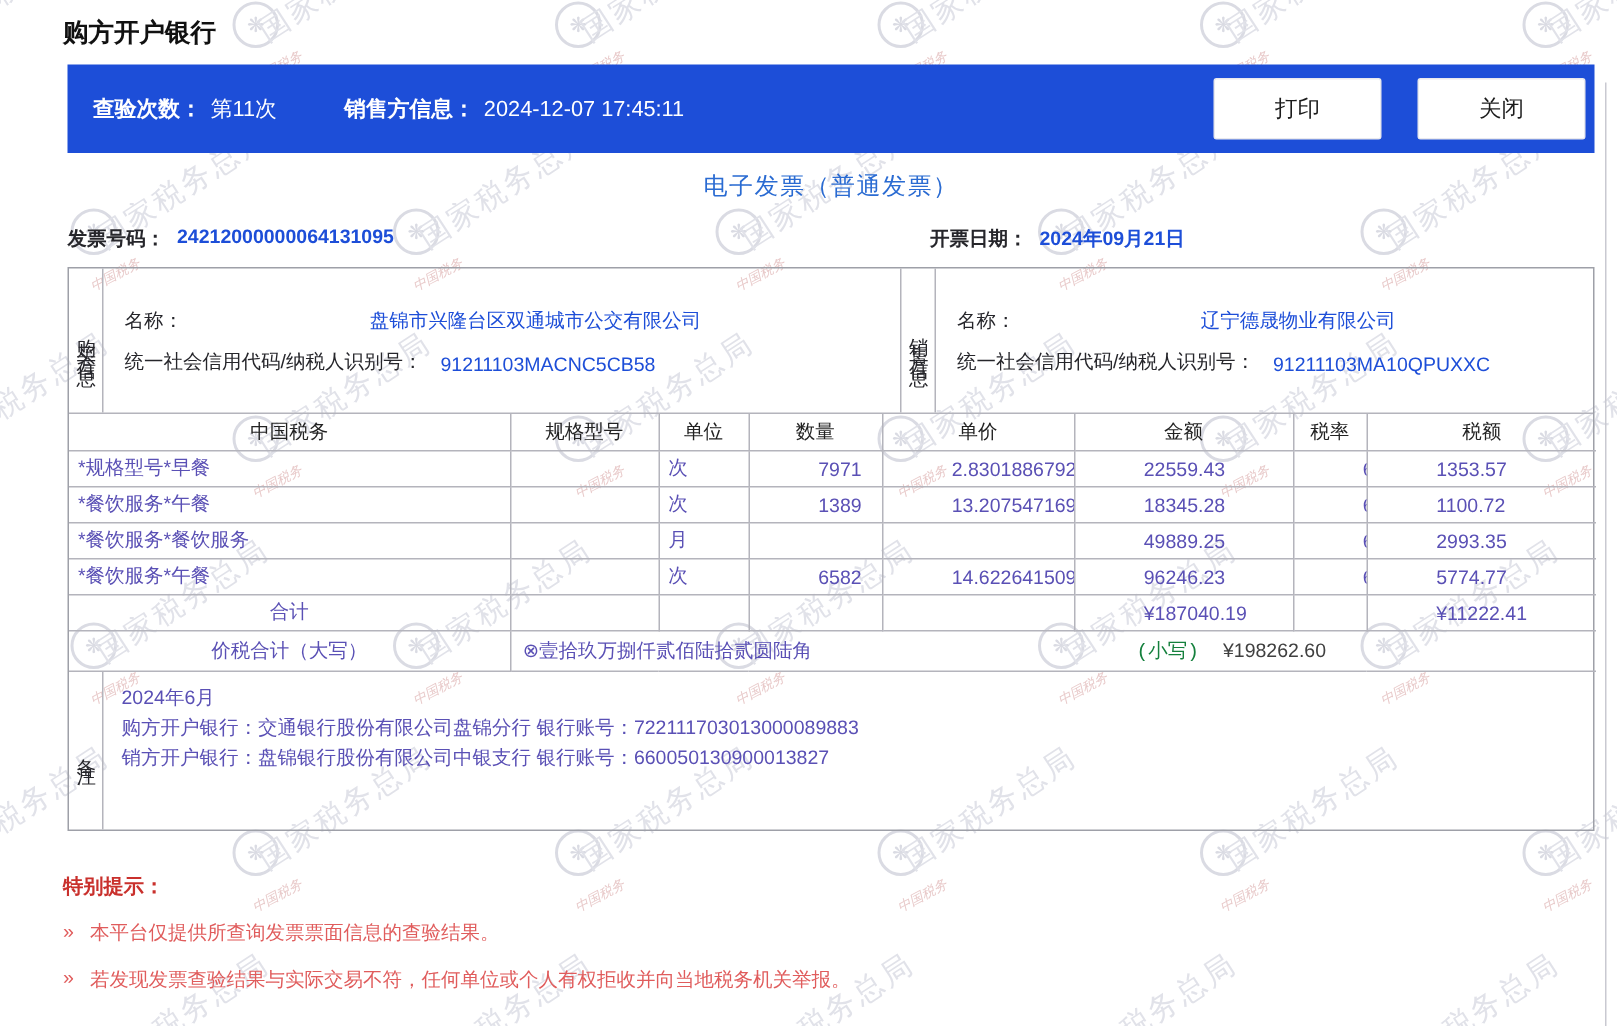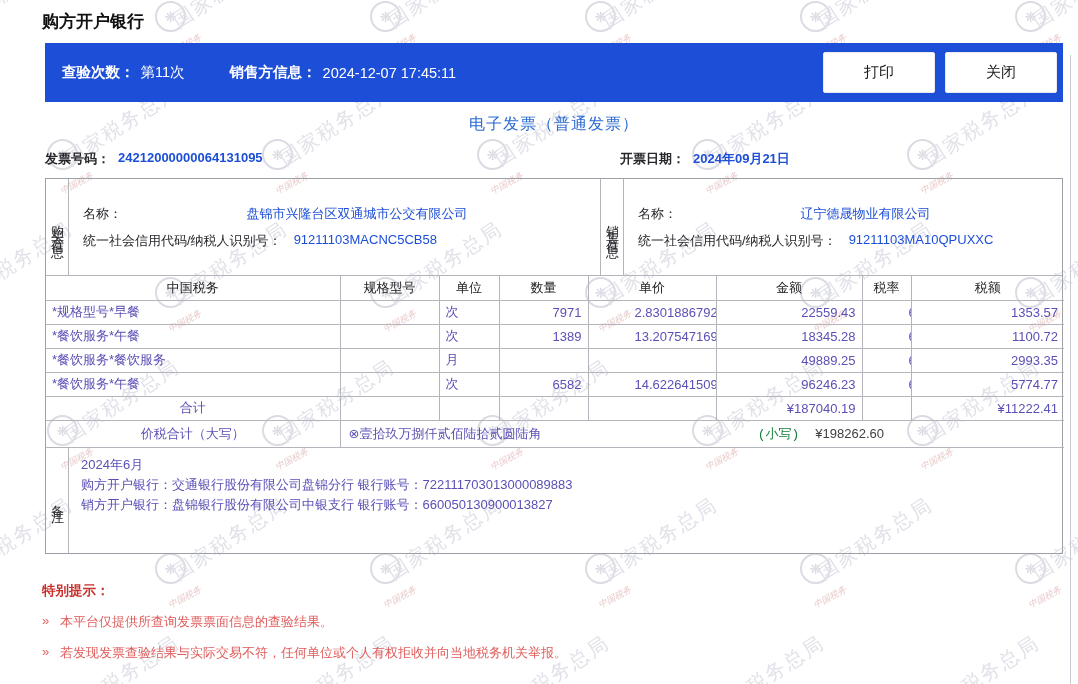--- a/index.html
+++ b/index.html
@@ -30,21 +30,21 @@
   
   .bar{
     position:absolute;left:45px;top:43px;width:1018px;height:59px;
     background:#1d4ed8;color:#fff;display:flex;align-items:center;box-sizing:border-box;
   }
   .bar .grp{display:flex;align-items:center;font-size:14.5px;white-space:nowrap;}
   .grp-count{margin-left:17px;}
   .grp-time{margin-left:45px;}
   .bar .bl{font-weight:bold;}
   .bar .bv{margin-left:6px;}
-  .bar-btns{margin-left:auto;margin-right:6px;display:flex;gap:10px;}
+  .bar-btns{margin-left:auto;margin-right:6px;display:flex;gap:24px;}
   .bar-btn{
     width:112px;height:41px;background:#ffffff;color:#1b1b1b;font-size:15px;
     border:1px solid #e9e9ee;border-radius:2px;cursor:pointer;
     font-family:"Liberation Sans","DejaVu Sans",sans-serif;
   }
   
   .type-title{
     position:absolute;left:45px;top:114px;width:1018px;text-align:center;
     font-size:16px;color:#2a6bd2;letter-spacing:1px;
   }
@@ -64,38 +64,38 @@
   .party-row{display:flex;height:96px;border-bottom:1px solid #b4b4bc;}
   .party{display:flex;box-sizing:border-box;}
   .party.buyer{width:555px;border-right:1px solid #b4b4bc;}
   .party.seller{flex:1;}
   .side{
     width:22px;border-right:1px solid #b4b4bc;display:flex;align-items:center;
     justify-content:center;flex:none;
   }
   .side span{writing-mode:vertical-lr;text-orientation:upright;letter-spacing:5px;font-size:13px;color:#26262b;}
   .party-body{flex:1;display:flex;flex-direction:column;justify-content:center;gap:9px;padding:0 8px 0 14px;min-width:0;}
-  .field{display:flex;align-items:flex-start;white-space:nowrap;}
+  .field{display:flex;align-items:flex-end;white-space:nowrap;}
   .field .fl{color:#26262b;}
   .field-name .fv{flex:1;text-align:center;}
   .field-tax .fv{margin-left:12px;}
   
   table.items{width:100%;border-collapse:collapse;table-layout:fixed;font-size:13px;}
   .items th,.items td{
     border:1px solid #b4b4bc;height:24px;padding:0 6px;box-sizing:border-box;
     overflow:hidden;white-space:nowrap;font-weight:normal;
   }
   .items th{color:#222;text-align:center;border-top:0;}
   .items th:first-child,.items td:first-child{border-left:0;}
   .items th:last-child,.items td:last-child{border-right:0;}
   .items tbody td{color:#5a50b5;}
   td.c0{text-align:left;}
   td.c1{text-align:center;}
   td.c2{text-align:left;}
-  td.c3,td.c4,td.c5,td.c6,td.c7{text-align:right;padding-left:46px;}
+  td.c3,td.c4,td.c5,td.c6,td.c7{text-align:left;padding-left:46px;}
   td.tc{text-align:center;color:#26262b;}
   tr.words-row td{height:27px;}
   .words-cell{padding:0 !important;margin-left:36px;}
   .words-flex{display:flex;align-items:center;padding:0 180px 0 8px;}
   .words-flex .wtext{color:#5a50b5;}
   .words-flex .wsmall{margin-left:auto;color:#15803d;font-family:Liberation Mono, monospace;}
   .words-flex .wval{margin-left:16px;color:#404040;}
   
   .remark-row{display:flex;min-height:105px;}
   .remark-body{flex:1;padding:7px 12px;color:#5a50b5;line-height:20px;}

